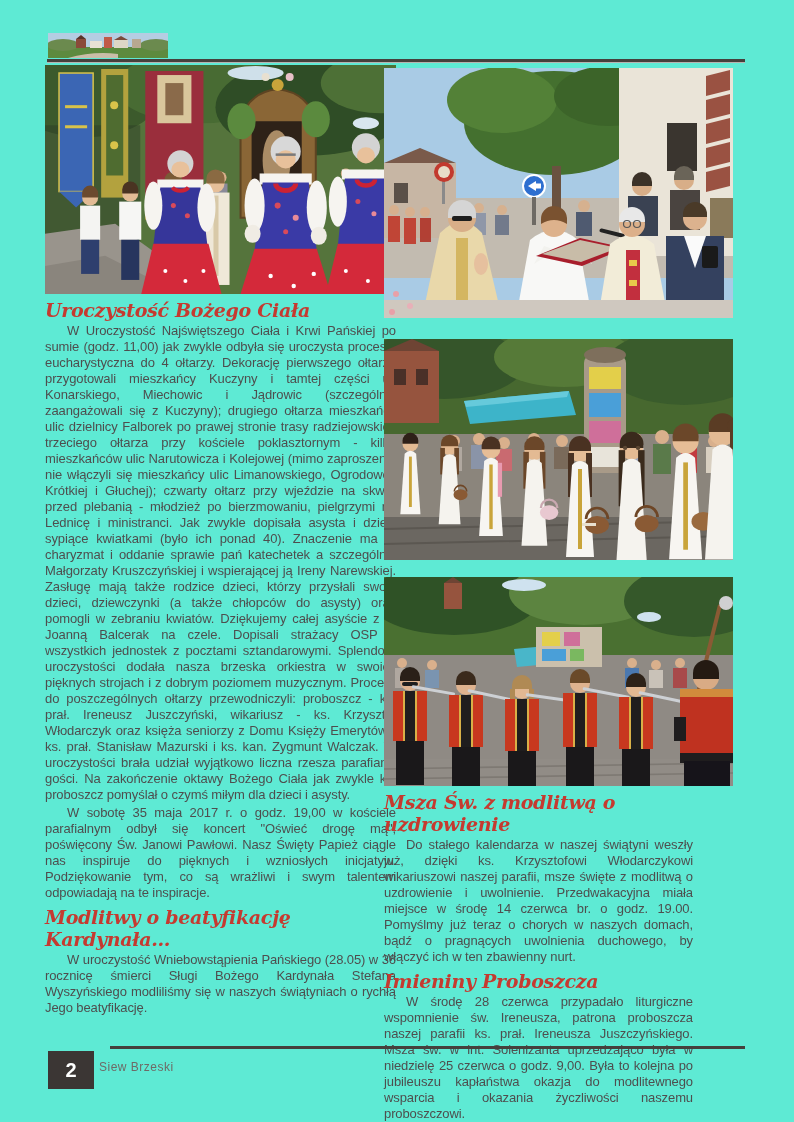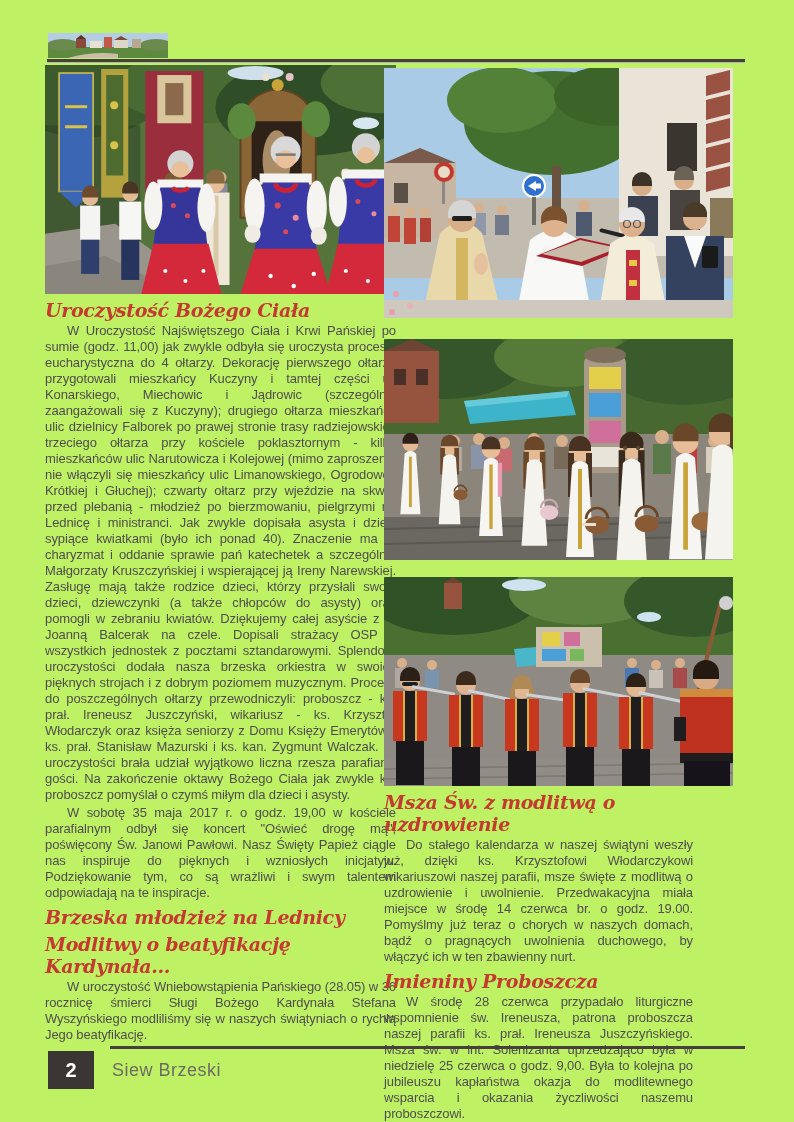--- a/index.html
+++ b/index.html
@@ -1,17 +1,17 @@
 <!DOCTYPE html>
 <html><head>
 <meta charset="utf-8">
 <style>
   html,body{margin:0;padding:0;background:#ffffff;}
   .page{
-    position:relative;width:794px;height:1122px;background:#bef264;
+    position:relative;width:794px;height:1122px;background:#5eead4;
     font-family:"Liberation Sans",sans-serif;overflow:hidden;
   }
   
   .masthead{position:absolute;left:48px;top:33px;width:120px;height:25px;display:block;}
   .top-rule{position:absolute;left:47px;top:59px;width:698px;height:3px;background:#45403c;border-bottom:1px solid #b8b4b0;}
   
   .col-left{position:absolute;left:45px;top:65px;width:351px;}
   .col-right{position:absolute;left:384px;top:68px;width:309px;}
   .photo{display:block;margin:0;}
   .col-right .photo{margin-bottom:0;}
@@ -25,21 +25,21 @@
   p.body{
     margin:0 0 2px 0;color:#4e4e4e;font-size:13px;line-height:16px;
     text-align:justify;text-indent:22px;letter-spacing:-0.1px;
   }
   
   .pagenum-box{
     position:absolute;left:48px;top:1051px;width:46px;height:38px;background:#3b3634;
     color:#ffffff;font-size:20px;font-weight:bold;display:flex;align-items:center;justify-content:center;
   }
   .footer-rule{position:absolute;left:110px;top:1046px;width:635px;height:3px;background:#45403c;}
-  .footer-pub{position:absolute;left:112px;top:1060px;color:#6e6a66;font-size:18px;letter-spacing:0.5px;}
+  .footer-pub{position:absolute;left:99px;top:1060px;color:#6e6a66;font-size:12px;letter-spacing:0.5px;}
 </style>
 </head>
 <body>
 
 <div class="page">
 
   <svg class="masthead" viewBox="0 0 120 25" preserveAspectRatio="none" aria-label="village-panorama-thumbnail">
     <rect width="120" height="25" fill="#b5cde2"></rect>
     <rect x="0" y="14" width="120" height="11" fill="#5d8a3e"></rect>
     <ellipse cx="15" cy="12" rx="16" ry="6" fill="#6b8a4e"></ellipse>
@@ -167,21 +167,20 @@
           <circle cx="322" cy="215" r="2" fill="#fff"></circle>
           <circle cx="340" cy="200" r="2" fill="#fff"></circle>
       </g>
     </svg>
 
     <h2 class="head">Uroczystość Bożego Ciała</h2>
     <p class="body">W Uroczystość Najświętszego Ciała i Krwi Pańskiej po sumie (godz. 11,00) jak zwykle odbyła się uroczysta procesja eucharystyczna do 4 ołtarzy. Dekorację pierwszego ołtarza przygotowali mieszkańcy Kuczyny i tamtej części ul. Konarskiego, Miechowic i Jądrowic (szczególnie zaangażowali się z Kuczyny); drugiego ołtarza mieszkańcy ulic dzielnicy Falborek po prawej stronie trasy radziejowskiej; trzeciego ołtarza przy kościele poklasztornym - kilku mieszkańców ulic Narutowicza i Kolejowej (mimo zaproszenia nie włączyli się mieszkańcy ulic Limanowskiego, Ogrodowej, Krótkiej i Głuchej); czwarty ołtarz przy wjeździe na skwer przed plebanią - młodzież po bierzmowaniu, pielgrzymi na Lednicę i ministranci. Jak zwykle dopisała asysta i dzieci sypiące kwiatkami (było ich ponad 40). Znaczenie ma tu charyzmat i oddanie sprawie pań katechetek a szczególnie Małgorzaty Kruszczyńskiej i wspierającej ją Ireny Narewskiej. Zasługę mają także rodzice dzieci, którzy przysłali swoje dzieci, dziewczynki (a także chłopców do asysty) oraz pomogli w zebraniu kwiatów. Dziękujemy całej asyście z p. Joanną Balcerak na czele. Dopisali strażacy OSP z wszystkich jednostek z pocztami sztandarowymi. Splendoru uroczystości dodała nasza brzeska orkiestra w swoich pięknych strojach i z dobrym poziomem muzycznym. Procesji do poszczególnych ołtarzy przewodniczyli: proboszcz - ks. prał. Ireneusz Juszczyński, wikariusz - ks. Krzysztof Włodarczyk oraz księża seniorzy z Domu Księży Emerytów - ks. prał. Stanisław Mazurski i ks. kan. Zygmunt Walczak. W uroczystości brała udział wyjątkowo liczna rzesza parafian i gości. Na zakończenie oktawy Bożego Ciała jak zwykle ks. proboszcz pomyślał o czymś miłym dla dzieci i asysty.</p>
 
     <p class="body">W sobotę 35 maja 2017 r. o godz. 19,00 w kościele parafialnym odbył się koncert "Oświeć drogę mą", poświęcony Św. Janowi Pawłowi. Nasz Święty Papież ciągle nas inspiruje do pięknych i wzniosłych inicjatyw. Podziękowanie tym, co są wrażliwi i swym talentem odpowiadają na te inspiracje.</p>
 
-    <h2 class="head">Brzeska młodzież na Lednicy</h2>
 
     <h2 class="head">Modlitwy o beatyfikację Kardynała...</h2>
     <p class="body">W uroczystość Wniebowstąpienia Pańskiego (28.05) w 36 rocznicę śmierci Sługi Bożego Kardynała Stefana Wyszyńskiego modliliśmy się w naszych świątyniach o rychłą Jego beatyfikację.</p>
   </div>
 
   <div class="col-right">
 
     <svg class="photo" width="349" height="250" viewBox="0 0 349 250" preserveAspectRatio="none" aria-label="Clergy in gold vestments reading from red book during outdoor procession">
       <rect width="349" height="250" fill="#a9cbe5"></rect>
       <rect x="0" y="130" width="349" height="80" fill="#c2bbb0"></rect>

